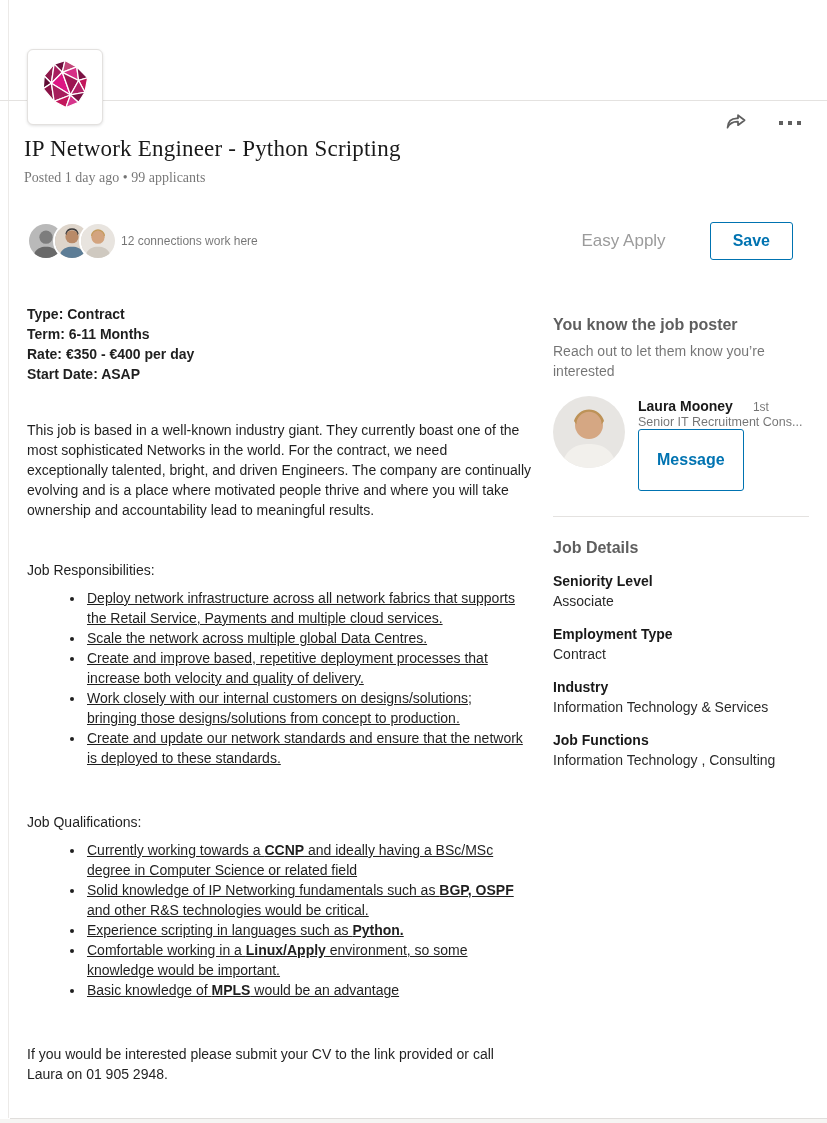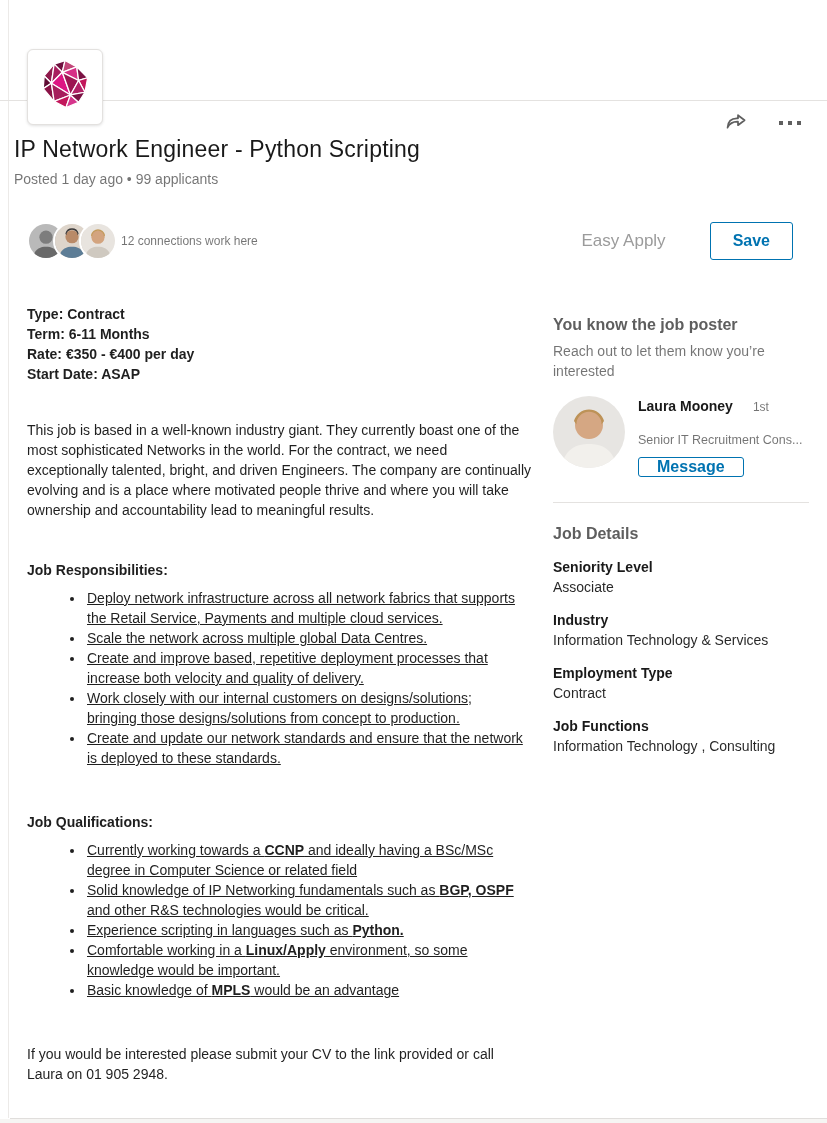--- a/index.html
+++ b/index.html
@@ -24,21 +24,21 @@
     display:flex; align-items:center; justify-content:center; cursor:pointer;
   }
   .logo-card svg { width:58px; height:58px; }
 
   
   .header-actions { position:absolute; top:110px; right:22px; display:flex; align-items:center; gap:24px; }
   .icon-btn { width:30px; height:26px; display:flex; align-items:center; justify-content:center; cursor:pointer; }
   .dots { display:flex; gap:5px; }
   .dots span { width:4px; height:4px; background:#5f5f5f; display:block; }
 
-  .header-block { position:absolute; left:14px; top:136px; width:560px; }
+  .header-block { position:absolute; left:24px; top:136px; width:560px;font-family:Liberation Serif, serif; }
   .job-title { font-size:23px; font-weight:400; color:rgba(0,0,0,.9); letter-spacing:.2px; }
   .company-line { margin-top:13px; font-size:14px; color:rgba(0,0,0,.9); }
   .company-line .company { font-weight:700; }
   .company-line .sep { color:rgba(0,0,0,.55); padding:0 3px; }
   .posted-line { margin-top:8px; font-size:14px; color:rgba(0,0,0,.55); }
 
   
   .apply-row { position:absolute; left:27px; top:222px; width:766px; display:flex; align-items:center; }
   .facepile { display:flex; cursor:pointer; }
   .face { width:38px; height:38px; border-radius:50%; border:2px solid #fff; overflow:hidden; flex:0 0 auto; }
@@ -50,38 +50,38 @@
   .btn-outline-blue {
     background:#fff; color:#0073b1; font-family:"Liberation Sans",sans-serif;
     font-size:16px; font-weight:700; border:1px solid #0073b1; border-radius:3px;
     padding:9px 22px; cursor:pointer;
   }
 
   
   .left-col { position:absolute; left:27px; top:304px; width:505px; font-size:14px; line-height:20px; color:rgba(0,0,0,.88); }
   .summary-line { font-weight:700; }
   .para { margin-top:36px; }
-  .section-heading { margin-top:40px; font-weight:700; }
+  .section-heading { margin-top:40px; font-weight:400; }
   ul.bullets { list-style:disc; padding-left:50px; margin:8px;text-decoration:underline; }
   ul.bullets li { padding-left:2px; }
   .b { font-weight:700; }
   .outro { margin-top:44px; }
 
   .right-col { position:absolute; left:553px; top:316px; width:256px; }
   .side-heading { font-size:16px; font-weight:700; color:#5e5e5e; }
   .side-sub { margin-top:7px; font-size:14px; line-height:20px; color:rgba(0,0,0,.55); }
   .poster-row { margin-top:15px; display:flex; }
   .poster-avatar { width:72px; height:72px; border-radius:50%; overflow:hidden; flex:0 0 auto; cursor:pointer; }
   .poster-avatar svg { width:100%; height:100%; display:block; }
   .poster-info { margin-left:13px; padding-top:2px; min-width:0; }
   .poster-name-row { display:flex; align-items:baseline; gap:20px; cursor:pointer; }
   .poster-name { font-size:14px; font-weight:700; color:rgba(0,0,0,.9); }
   .poster-degree { font-size:12px; color:rgba(0,0,0,.55); }
-  .poster-headline { margin-top:19px; font-size:12.5px; color:rgba(0,0,0,.55); white-space:nowrap; }
-  .message-btn { margin-top:10px; padding:0 18px; }
+  .poster-headline { margin-top:1px; font-size:12.5px; color:rgba(0,0,0,.55); white-space:nowrap; }
+  .message-btn { padding:21px 18px; }
   .side-divider { margin-top:25px; height:1px; background:#e4e2e0; }
   .job-details-heading { margin-top:22px; }
   .details-list { margin-top:14px; }
   .detail-item { margin-bottom:13px; }
   .detail-label { font-size:14px; font-weight:700; line-height:20px; color:rgba(0,0,0,.9); }
   .detail-value { font-size:14px; line-height:20px; color:rgba(0,0,0,.85); }
 </style>
 </head>
 <body>
 
@@ -223,28 +223,28 @@
 
   <div class="side-divider"></div>
 
   <div class="side-heading job-details-heading">Job Details</div>
   <div class="details-list">
       <div class="detail-item">
         <div class="detail-label">Seniority Level</div>
         <div class="detail-value">Associate</div>
       </div>
       <div class="detail-item">
+        <div class="detail-label">Employment Type</div>
+        <div class="detail-value">Contract</div>
+      </div>
+      <div class="detail-item">
         <div class="detail-label">Industry</div>
         <div class="detail-value">Information Technology &amp; Services</div>
       </div>
       <div class="detail-item">
-        <div class="detail-label">Employment Type</div>
-        <div class="detail-value">Contract</div>
-      </div>
-      <div class="detail-item">
         <div class="detail-label">Job Functions</div>
         <div class="detail-value">Information Technology , Consulting</div>
       </div>
     </div>
 </div>
 
 <div class="bottom-divider"></div>
 <div class="next-card-strip"></div>
 
 </body></html>

